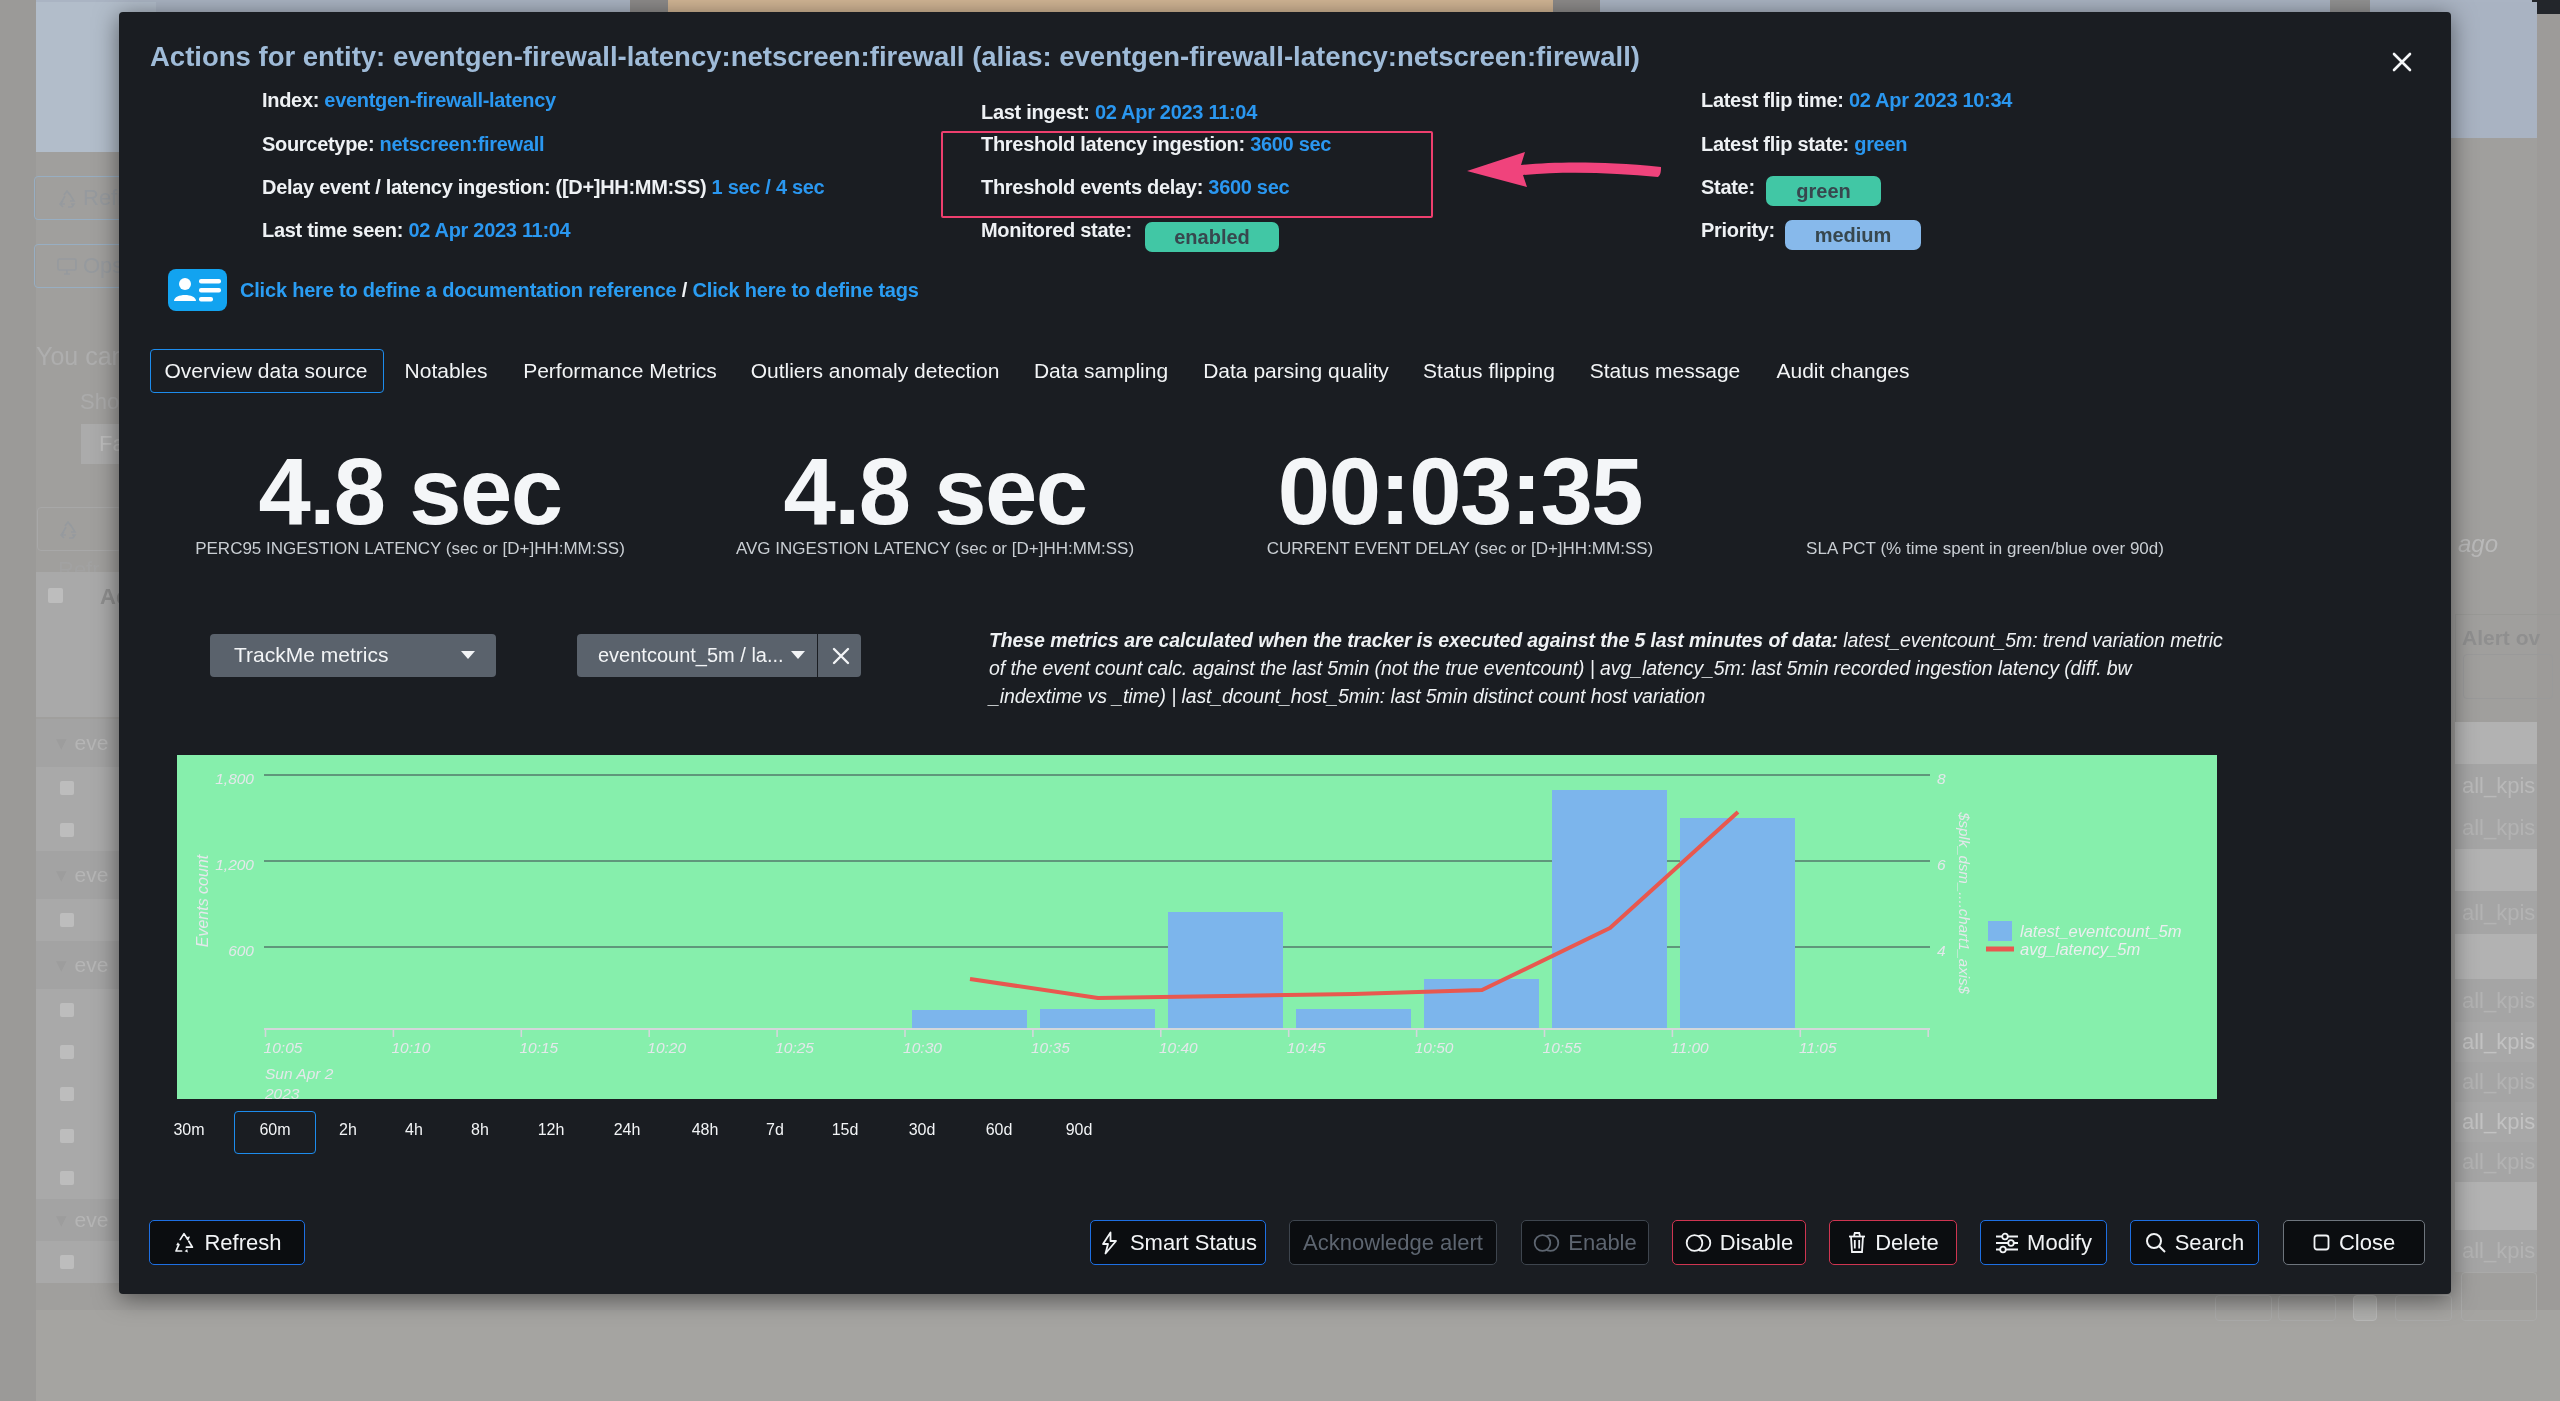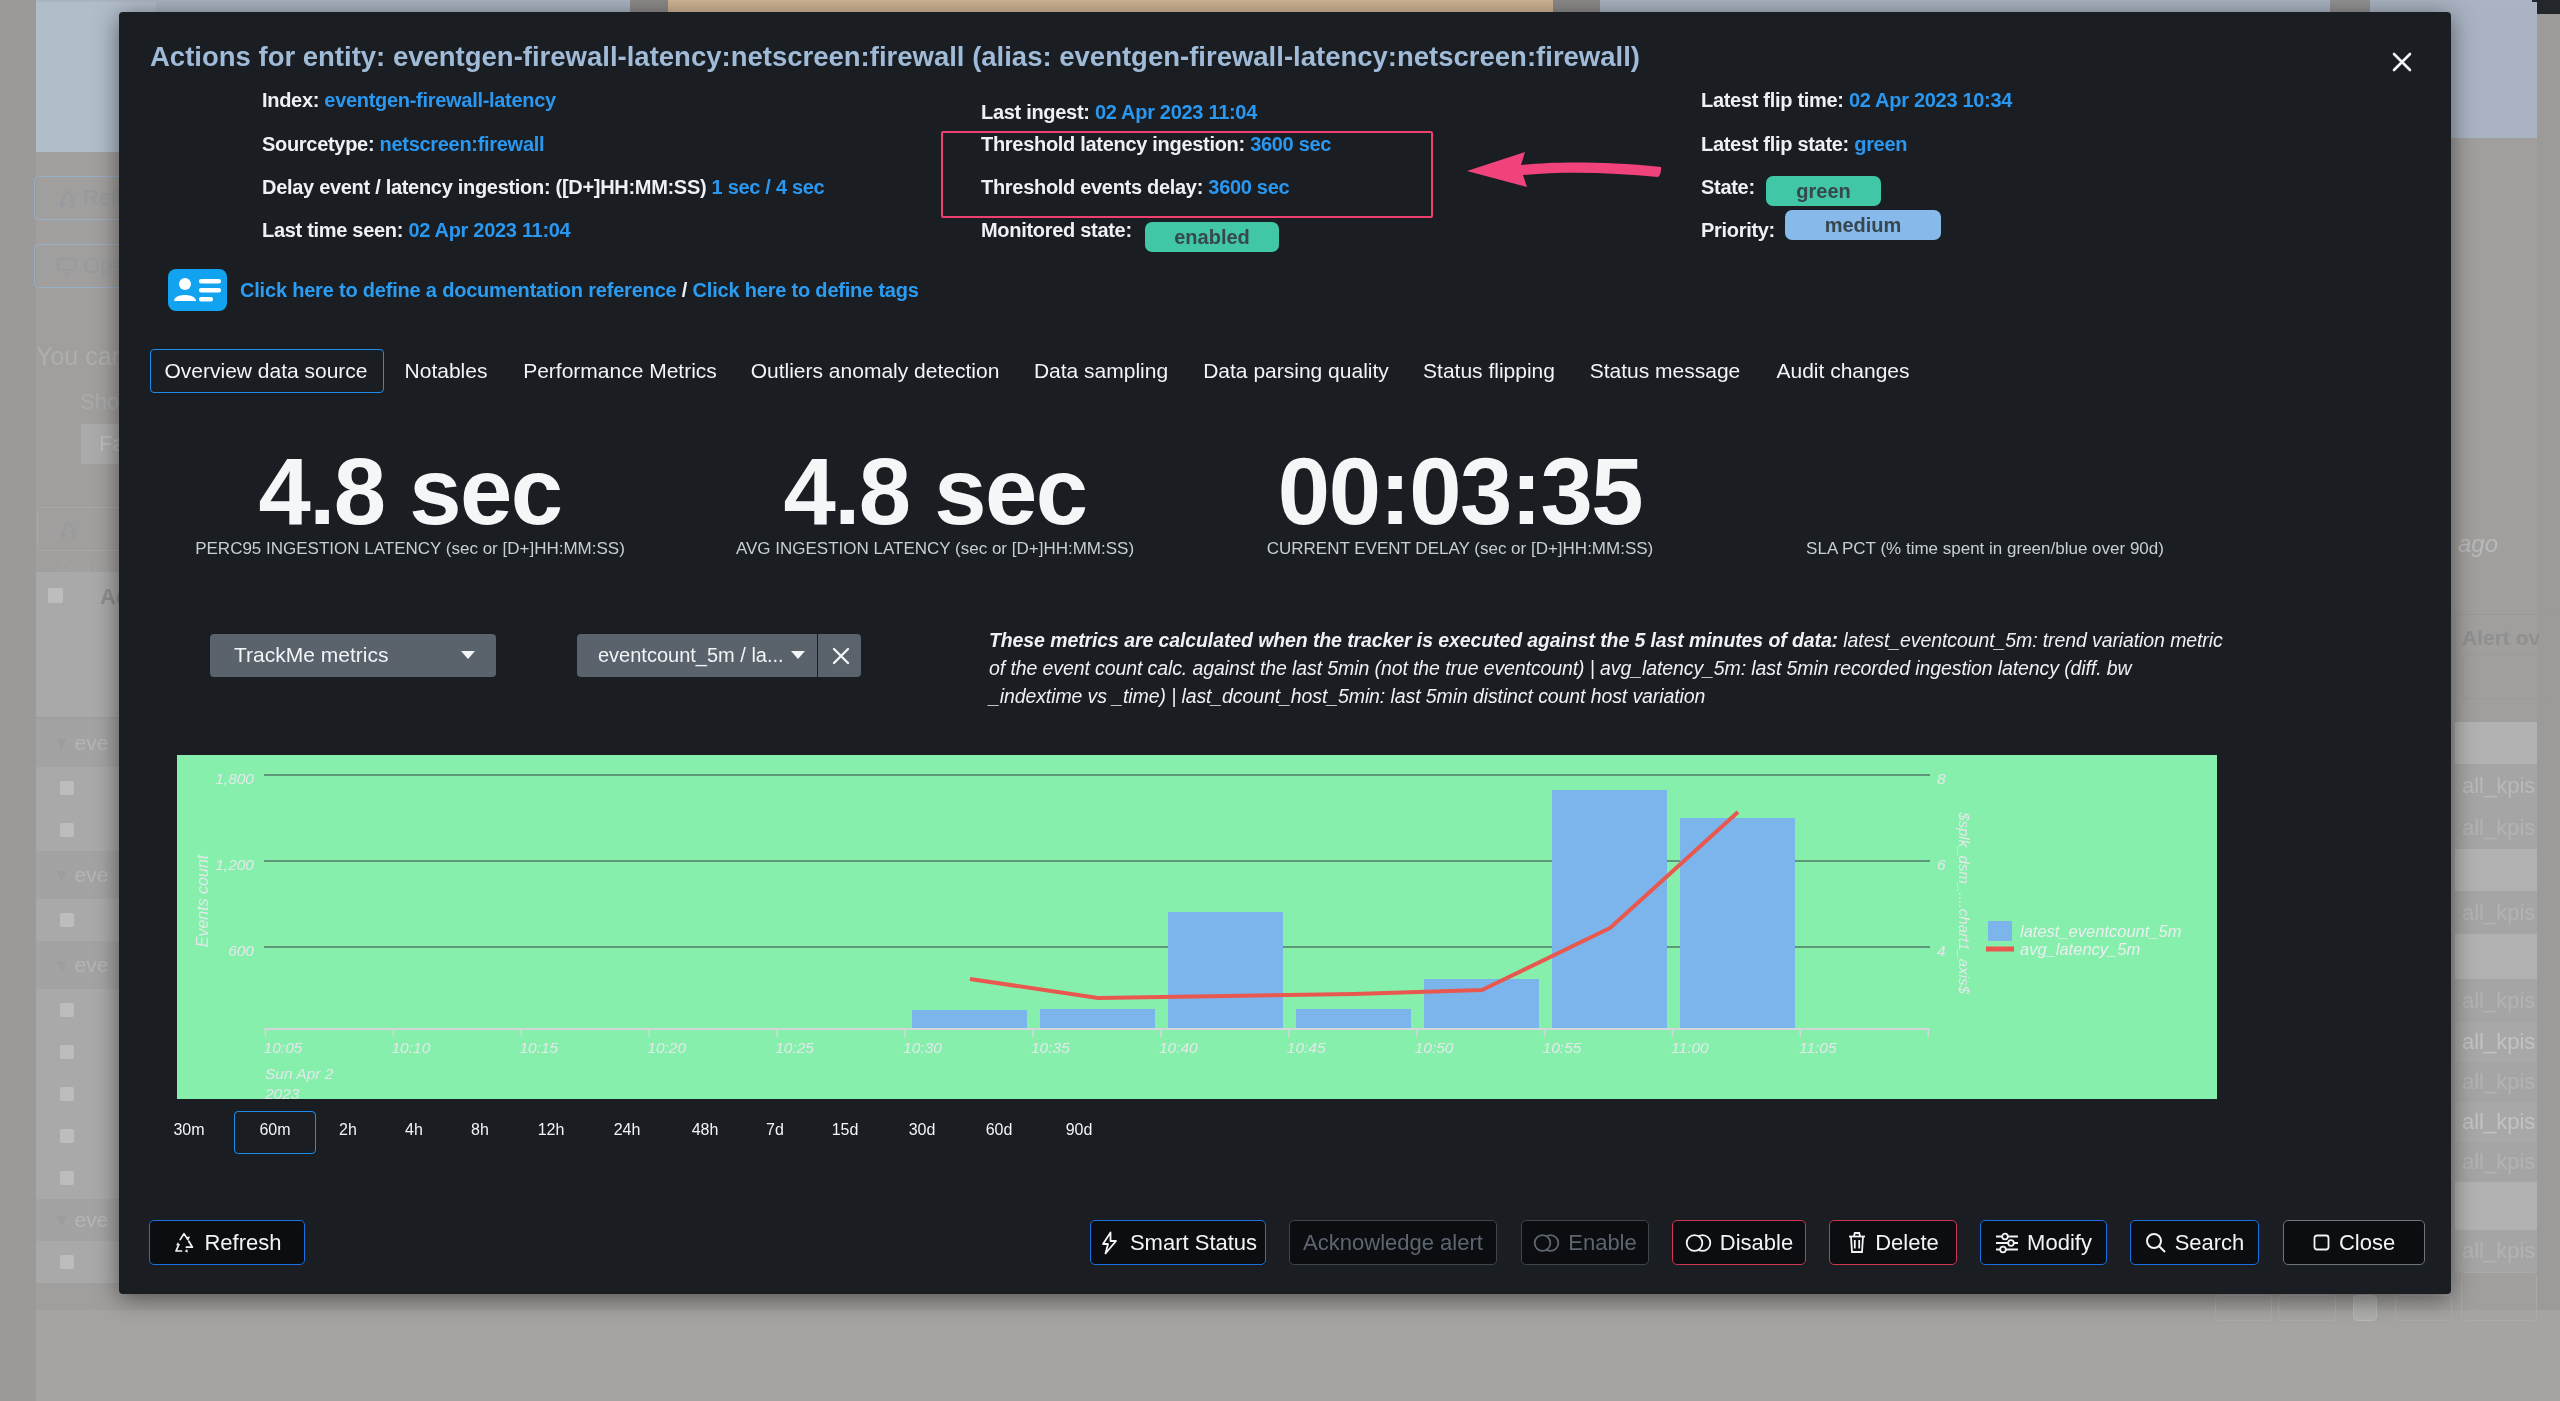--- a/index.html
+++ b/index.html
@@ -145,21 +145,21 @@
   <div class="row" style="left:862px;top:121px;"><span class="lbl">Threshold latency ingestion: </span><span class="val">3600 sec</span></div>
   <div class="row" style="left:862px;top:164px;"><span class="lbl">Threshold events delay: </span><span class="val">3600 sec</span></div>
   <div class="row" style="left:862px;top:207px;"><span class="lbl">Monitored state:</span></div>
   <div class="badge teal" style="position:absolute;left:1026px;top:210px;width:134px;">enabled</div>
 
   <div class="row" style="left:1582px;top:77px;"><span class="lbl">Latest flip time: </span><span class="val">02 Apr 2023 10:34</span></div>
   <div class="row" style="left:1582px;top:121px;"><span class="lbl">Latest flip state: </span><span class="val">green</span></div>
   <div class="row" style="left:1582px;top:164px;"><span class="lbl">State:</span></div>
   <div class="badge teal" style="position:absolute;left:1647px;top:164px;width:115px;">green</div>
   <div class="row" style="left:1582px;top:207px;"><span class="lbl">Priority:</span></div>
-  <div class="badge blue" style="position:absolute;left:1666px;top:198px;width:156px;text-align:center;">medium</div>
+  <div class="badge blue" style="position:absolute;left:1666px;top:208px;width:136px;text-align:center;">medium</div>
 
   <div class="abs" style="left:822px;top:119px;width:492px;height:87px;border:2px solid #ee3f6e;border-radius:2px;box-sizing:border-box;"></div>
   <svg class="abs" style="left:1330px;top:135px;" width="230" height="45" viewBox="0 0 230 45">
     <path d="M212 20 C 150 14 105 15 72 18 L76 5 L18 24 L78 40 L74 28 C 120 24 165 26 209 30 C 212 28 212 23 212 20 Z" fill="#f0437c"></path>
   </svg>
 
   <svg class="abs" style="left:49px;top:257px;" width="59" height="42" viewBox="0 0 59 42">
     <rect x="0" y="0" width="59" height="42" rx="8" fill="#12a3f0"></rect>
     <circle cx="17" cy="15" r="6" fill="#fdfeff"></circle>
     <path d="M6 32 c0 -8 22 -8 22 0 z" fill="#fdfeff"></path>

